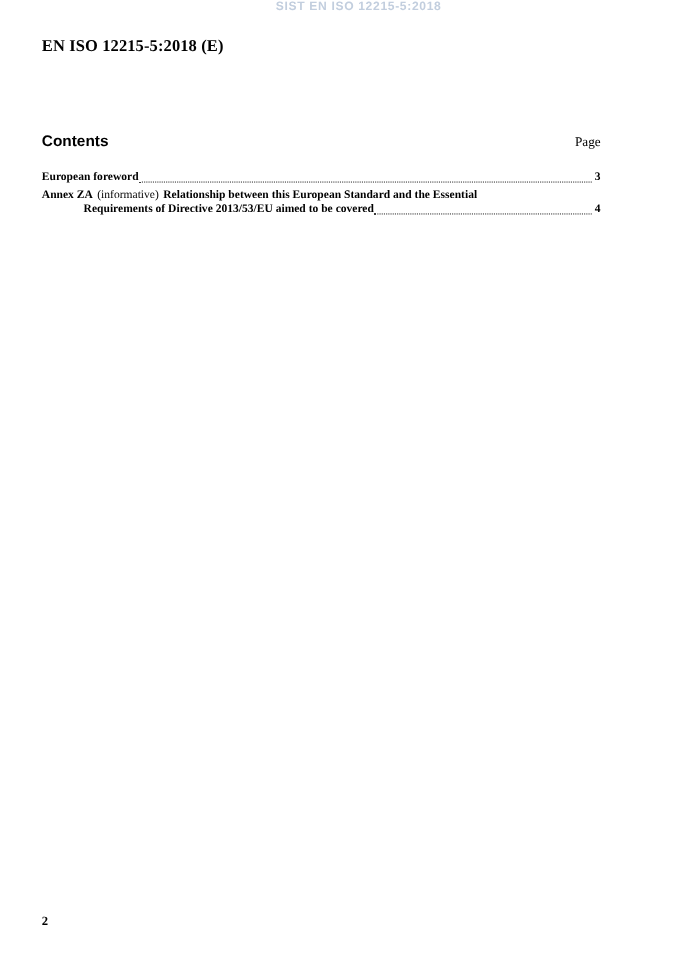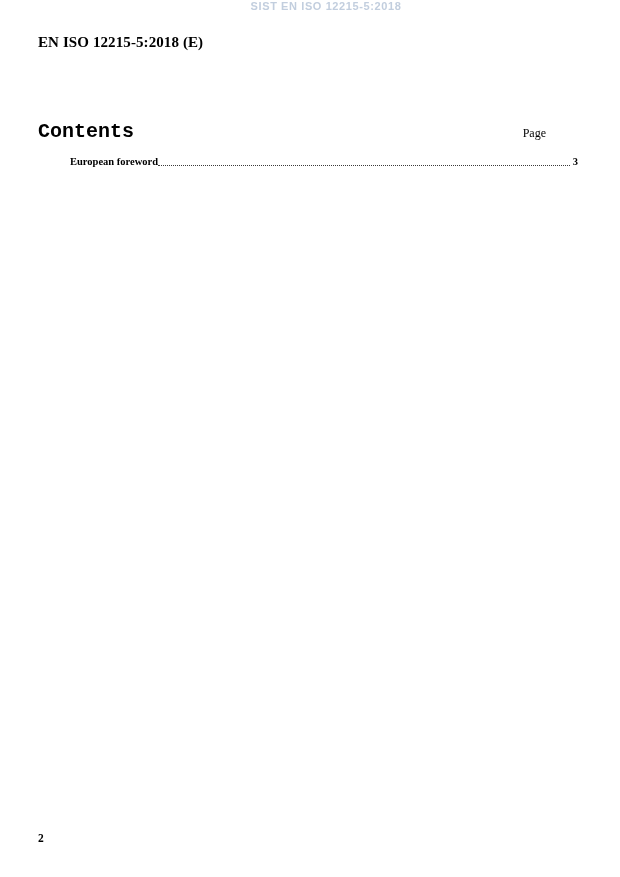--- a/index.html
+++ b/index.html
@@ -45,38 +45,37 @@
   .contents-row {
     position: absolute;
     top: 120px;
     left: 38px;
     width: 508px;
     display: flex;
     align-items: baseline;
     justify-content: space-between;
   }
   .contents-title {
-    font-family: Liberation Mono, monospace;
-    font-size: 20px;
+    font-family: Liberation Sans, sans-serif;
+    font-size: 14px;
     font-weight: 700;
   }
   .page-word {
     font-family: "Liberation Serif", serif;
     font-size: 12px;
     font-weight: 400;
     margin-left: 24px;
   }
 
   
   .toc {
     position: absolute;
     top: 155px;
     left: 38px;
     width: 508px;
-    margin-left: 32px;
   }
   .toc-entry {
     font-size: 10.5px;
     line-height: 13.5px;
     margin-bottom: 2px;
   }
   .toc-line {
     display: flex;
     align-items: flex-end;
     width: 100%;
@@ -144,17 +143,27 @@
 
   <div class="toc-entry">
     <div class="toc-line">
       <span class="toc-label">European foreword</span>
       <span class="leader"></span>
       <span class="toc-pageno">3</span>
     </div>
   </div>
 
   <div class="toc-entry toc-entry-wrapped">
+    <div class="first-line">
+      <span class="text">Annex ZA</span>
+      <span class="text informative" style="font-weight:400; padding:0 4px;">(informative)</span>
+      <span class="text">Relationship between this European Standard and the Essential</span>
+    </div>
+    <div class="second-line">
+      <span class="text">Requirements of Directive 2013/53/EU aimed to be covered</span>
+      <span class="leader"></span>
+      <span class="toc-pageno">4</span>
+    </div>
   </div>
 
 </div>
 
 <div class="footer-pageno">2</div>
 
 </body></html>

